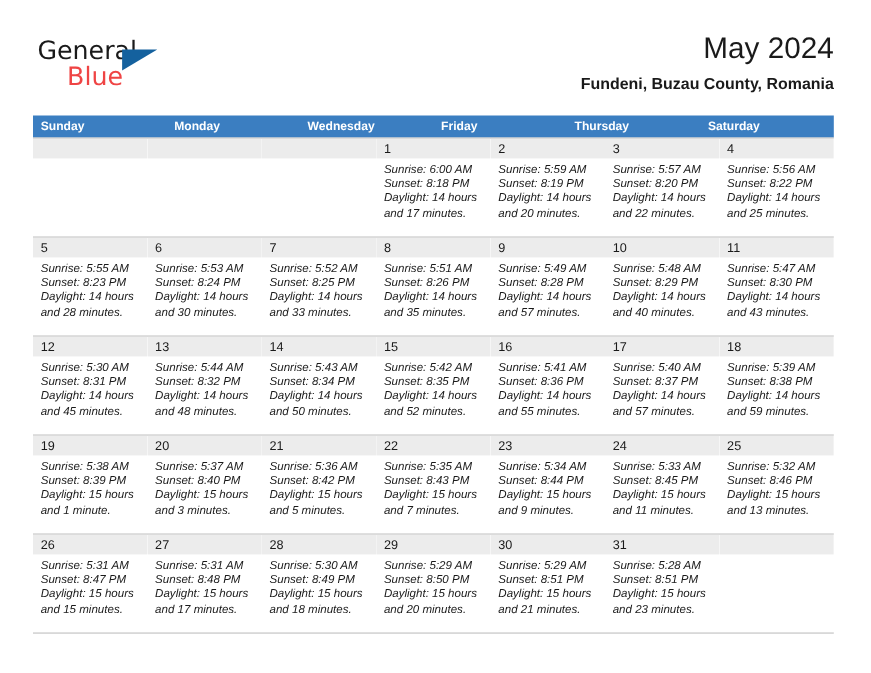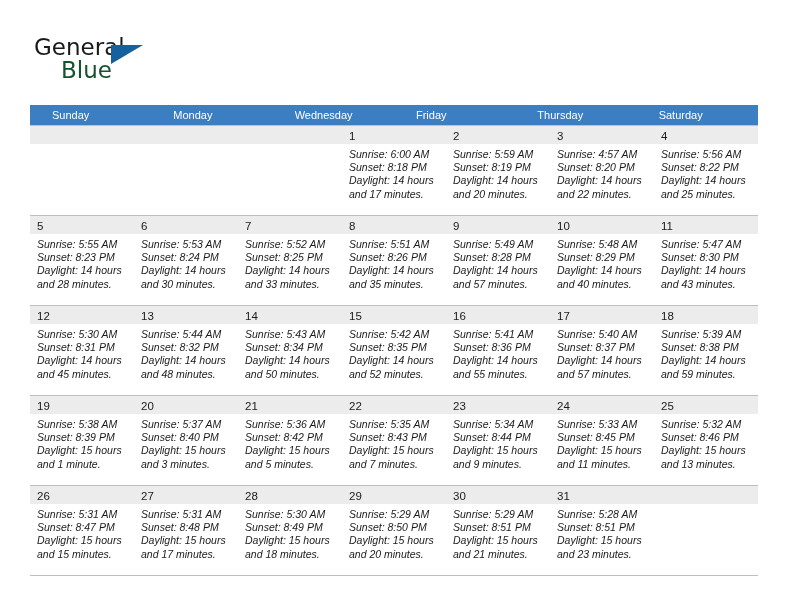--- a/index.html
+++ b/index.html
@@ -44,21 +44,21 @@
     letter-spacing: 0px;
     color: #1a1a1a;
     font-family: "DejaVu Sans", sans-serif;
     font-weight: 400;
   }
   .logo-line2 {
     position: absolute;
     left: 27px;
     top: 23px;
     font-size: 23px;
-    color: #14532d;
+    color: #ef4444;
     font-family: "DejaVu Sans", sans-serif;
     font-weight: 400;
   }
   .logo-triangle {
     position: absolute;
     left: 77px;
     top: 11px;
     width: 0;
     height: 0;
     border-left: 32px solid #14619e;
@@ -96,23 +96,24 @@
   .dow-row {
     display: flex;
     background: #3b7ec1;
     height: 20px;
   }
   .dow {
     flex: 1 1 0;
     color: #ffffff;
     font-size: 11px;
     line-height: 20px;
-    padding-left: 22px;
+    padding-left: 7px;
     box-sizing: border-box;
     white-space: nowrap;
+    font-weight: bold;
   }
   .week {
     display: flex;
     height: 90px;
     border-top: 1px solid #bfbfbf;
     box-sizing: border-box;
   }
   .week:first-of-type {
     border-top: none;
   }
@@ -158,20 +159,24 @@
 <div class="page">
 
   <div class="header">
 
     <div class="logo">
       <span class="logo-line1">General</span>
       <span class="logo-triangle"></span>
       <span class="logo-line2">Blue</span>
     </div>
 
+    <div class="title-block">
+      <div class="cal-title">May 2024</div>
+      <div class="cal-subtitle">Fundeni, Buzau County, Romania</div>
+    </div>
 
   </div>
 
   <div class="calendar">
 
     <div class="dow-row">
       <div class="dow">Sunday</div>
       <div class="dow">Monday</div>
       <div class="dow">Wednesday</div>
       <div class="dow">Friday</div>
@@ -206,21 +211,21 @@
         <div class="info">
           <div>Sunrise: 5:59 AM</div>
           <div>Sunset: 8:19 PM</div>
           <div>Daylight: 14 hours</div>
           <div>and 20 minutes.</div>
         </div>
       </div>
       <div class="cell">
         <div class="daynum-band"><span class="daynum">3</span></div>
         <div class="info">
-          <div>Sunrise: 4:57 AM</div>
+          <div>Sunrise: 5:57 AM</div>
           <div>Sunset: 8:20 PM</div>
           <div>Daylight: 14 hours</div>
           <div>and 22 minutes.</div>
         </div>
       </div>
       <div class="cell">
         <div class="daynum-band"><span class="daynum">4</span></div>
         <div class="info">
           <div>Sunrise: 5:56 AM</div>
           <div>Sunset: 8:22 PM</div>

